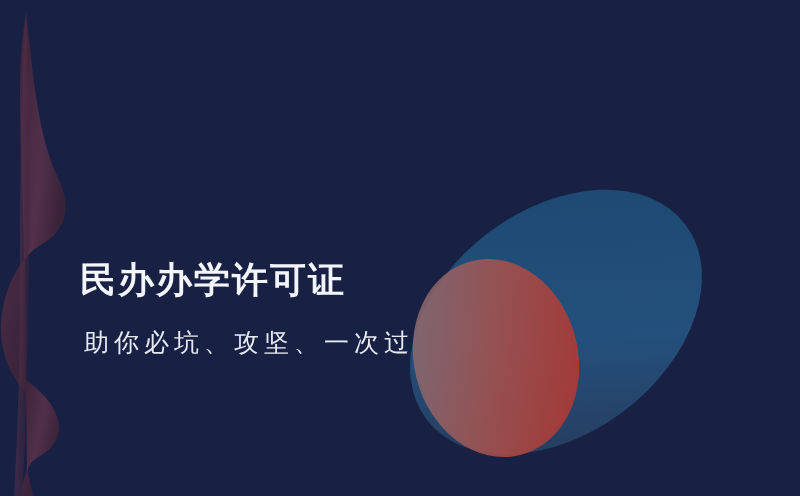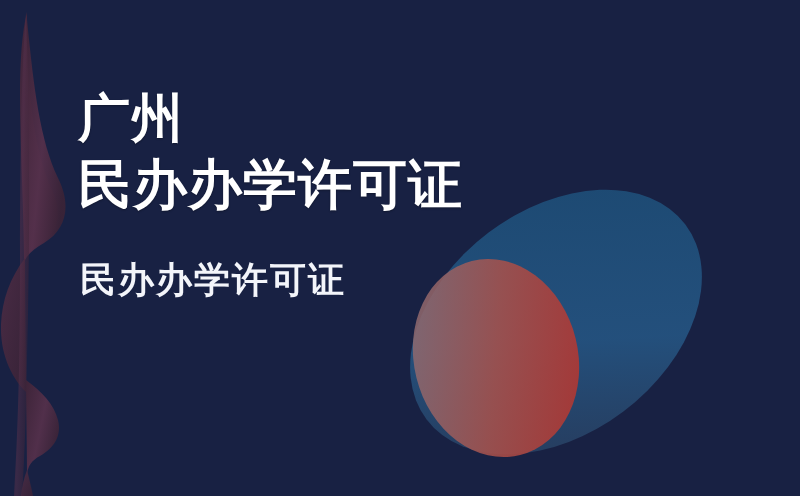--- a/index.html
+++ b/index.html
@@ -164,22 +164,19 @@
       </g>
 
       <g transform="translate(496 358) rotate(-14)">
         <ellipse cx="0" cy="0" rx="82" ry="100" fill="url(#gradRed)" opacity="0.93"></ellipse>
       </g>
     </svg>
   </div>
 
   <div class="content">
 
-    <div class="headline">
-      <span class="headline-line line-1">广州</span>
-      <span class="headline-line line-2">民办办学许可证</span>
-    </div>
 
     <div class="subhead">民办办学许可证</div>
 
+    <div class="tagline">助你必坑、攻坚、一次过</div>
 
   </div>
 </div>
 
 </body></html>

